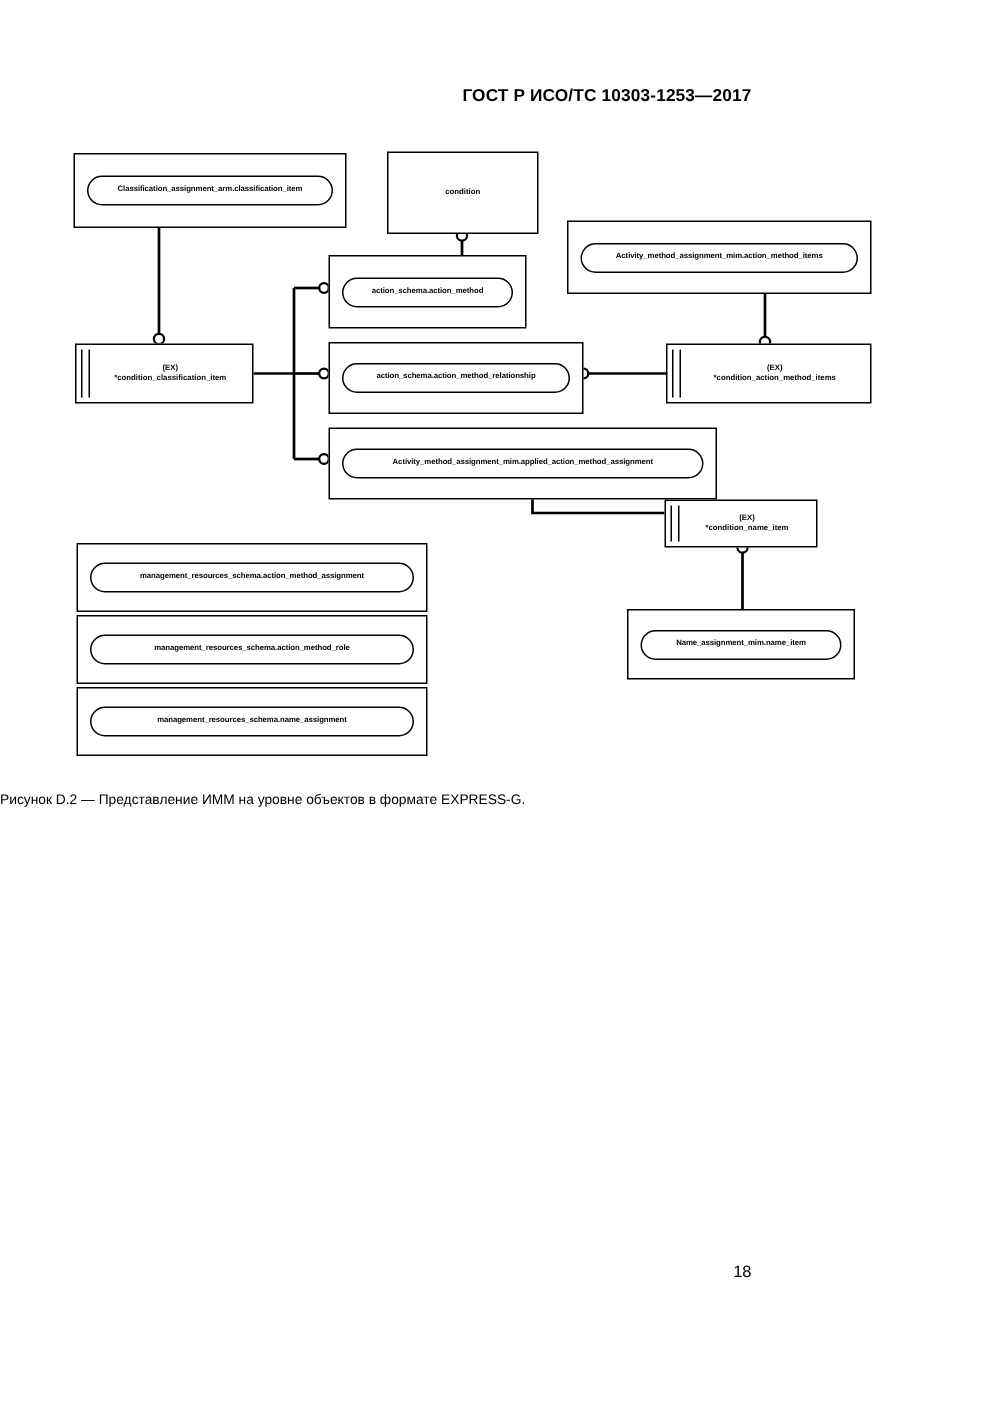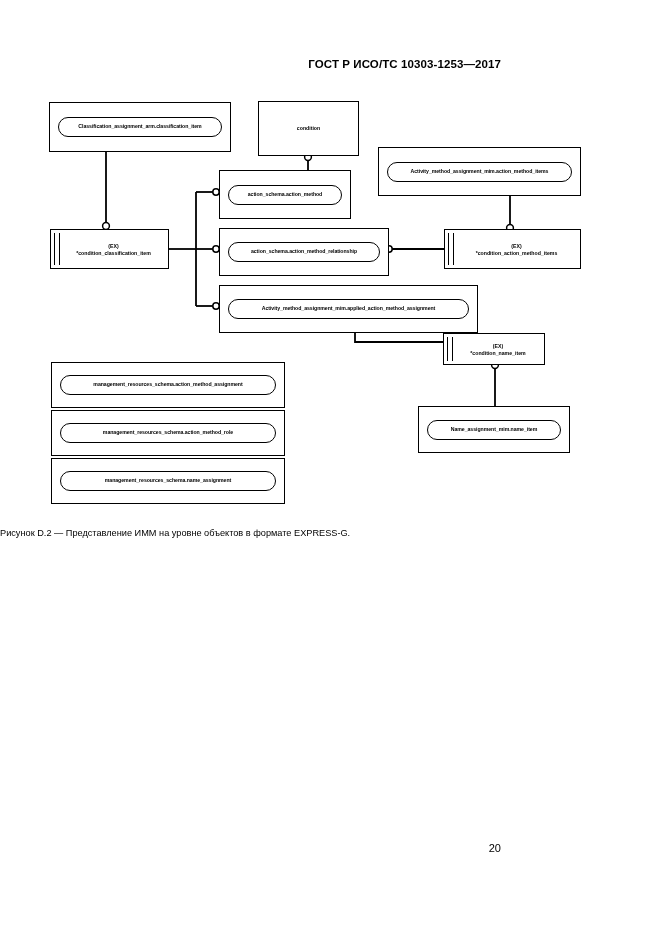--- a/index.html
+++ b/index.html
@@ -252,15 +252,15 @@
     <div class="node" style="left:51px; top:458px; width:234px; height:46px;">
       <div class="inner-rounded">
         <span>management_resources_schema.name_assignment</span>
       </div>
     </div>
 
   </div>
 
   <div class="figure-caption">Рисунок D.2 — Представление ИММ на уровне объектов в формате EXPRESS-G.</div>
 
-  <div class="page-number">20</div>
+  <div class="page-number">18</div>
 
 </div>
 
 </body></html>

